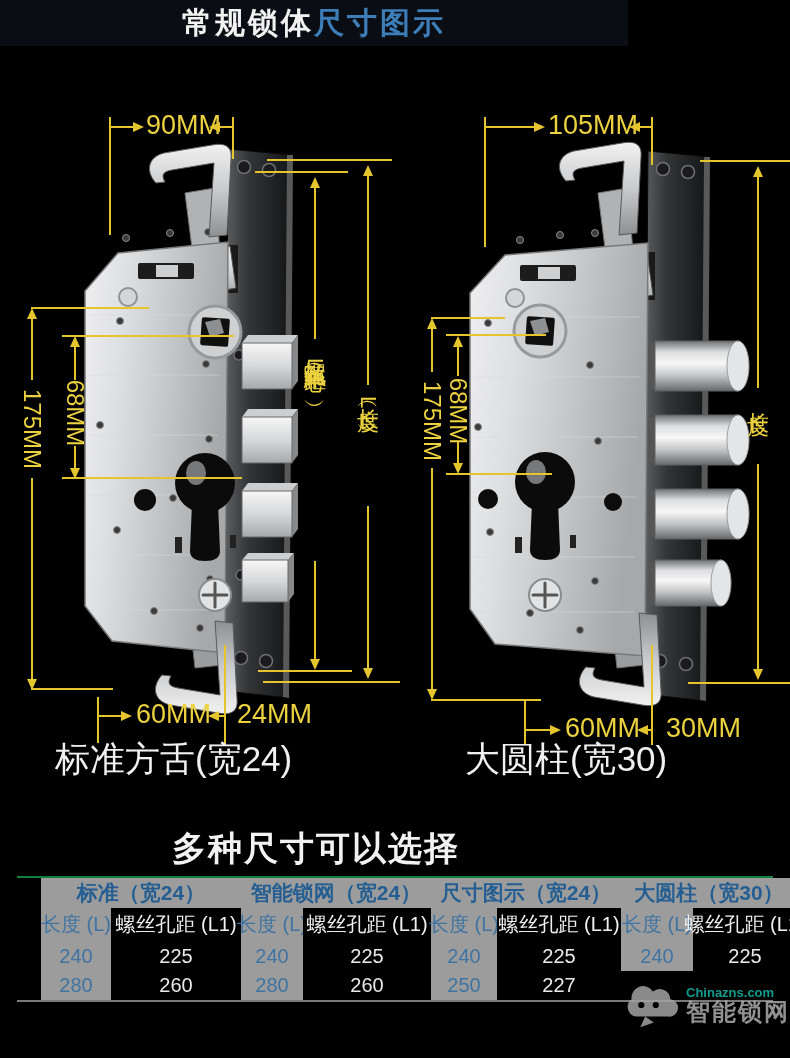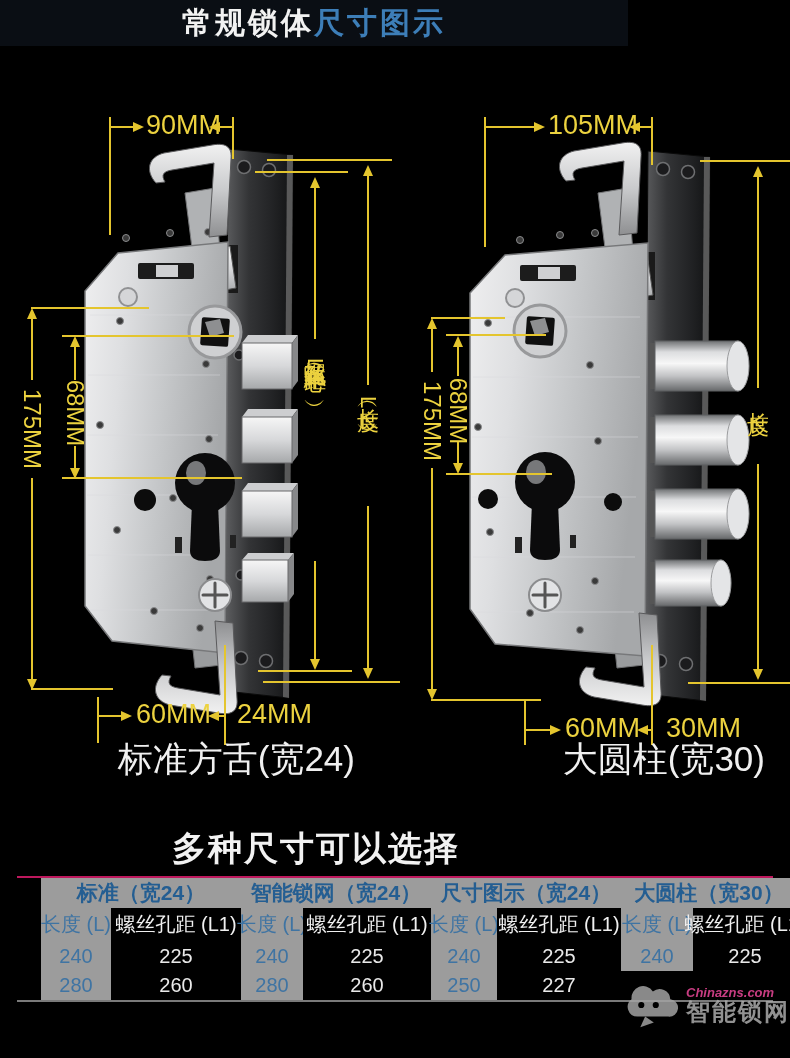--- a/index.html
+++ b/index.html
@@ -25,42 +25,42 @@
   .ar{position:absolute;width:0;height:0;}
   .ar.u{border-left:5px solid transparent;border-right:5px solid transparent;border-bottom:11px solid var(--y);}
   .ar.d{border-left:5px solid transparent;border-right:5px solid transparent;border-top:11px solid var(--y);}
   .ar.l{border-top:5px solid transparent;border-bottom:5px solid transparent;border-right:11px solid var(--y);}
   .ar.r{border-top:5px solid transparent;border-bottom:5px solid transparent;border-left:11px solid var(--y);}
   .dtxt{position:absolute;color:var(--yt);font-size:27px;line-height:26px;white-space:nowrap;}
   .rtxt{position:absolute;color:var(--yt);font-size:24px;line-height:26px;height:26px;
         text-align:center;transform:rotate(90deg);}
   .vtxt{position:absolute;color:var(--yt);font-size:22px;line-height:26px;letter-spacing:2px;
         writing-mode:vertical-rl;text-orientation:mixed;white-space:nowrap;}
-  .locklabel{position:absolute;width:300px;text-align:right;color:#f0f0f0;font-size:35px;}
+  .locklabel{position:absolute;width:300px;text-align:left;color:#f0f0f0;font-size:35px;}
   
   .sizes-head{position:absolute;left:172px;top:826px;display:flex;align-items:flex-start;white-space:nowrap;}
   .sizes-main{color:#f2f2f2;font-size:34px;font-weight:bold;letter-spacing:2px;}
   .sizes-note{color:#ead43a;font-size:22px;margin-left:12px;font-weight:bold;}
   
   .size-table{position:absolute;left:17px;top:876px;width:756px;display:grid;
               grid-template-columns:70px 130px 62px 128px 66px 124px 72px 104px;
               grid-template-rows:30px 33px 30px 29px;
-              border-top:2px solid #be185d;border-bottom:2px solid #7a7a7a;padding-left:24px;}
+              border-top:2px solid #15803d;border-bottom:2px solid #7a7a7a;padding-left:24px;}
   .size-table div{display:flex;align-items:center;justify-content:center;white-space:nowrap;}
   .g-title{grid-column:span 2;background:var(--tblgray);color:var(--tblblue);
            font-size:21px;font-weight:bold;}
   .len-h{background:var(--tblgray);color:var(--numblue);font-size:20px;}
   .screw-h{background:#000;color:#f0f0f0;font-size:20px;}
   .len-v{background:var(--tblgray);color:var(--numblue);font-size:20px;}
   .screw-v{background:#000;color:#e9e9e9;font-size:20px;}
   .cell-empty{background:#000;}
   
   .watermark{position:absolute;left:620px;top:978px;display:flex;align-items:center;gap:8px;opacity:.85;}
   .wm-text{display:flex;flex-direction:column;line-height:1.05;}
-  .wm-site{color:#ec4899;font-size:13px;font-weight:bold;font-style:italic;}
+  .wm-site{color:#14b8a6;font-size:13px;font-weight:bold;}
   .wm-name{color:#ababab;font-size:24px;font-weight:bold;letter-spacing:2px;}
   svg{position:absolute;}
 </style>
 </head>
 <body>
 
 <div class="page">
 
   <div class="titlebar">
     <span class="t-main">常规锁体</span>

